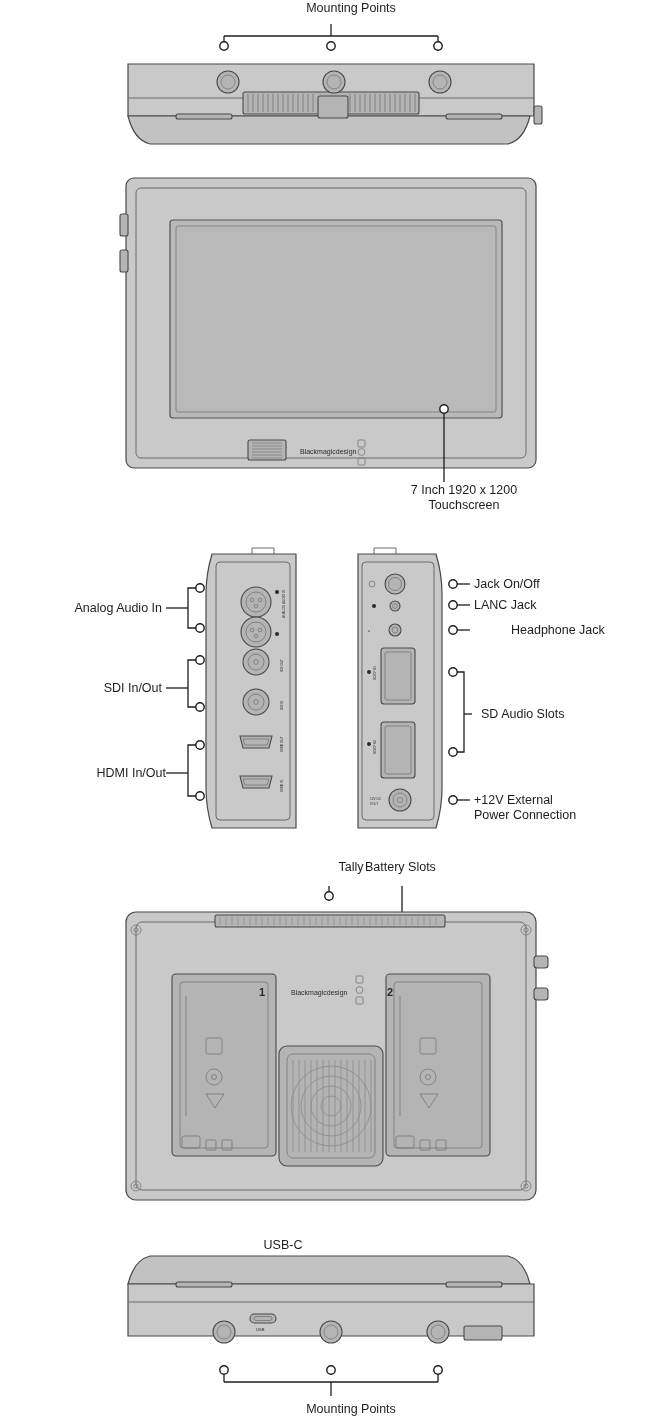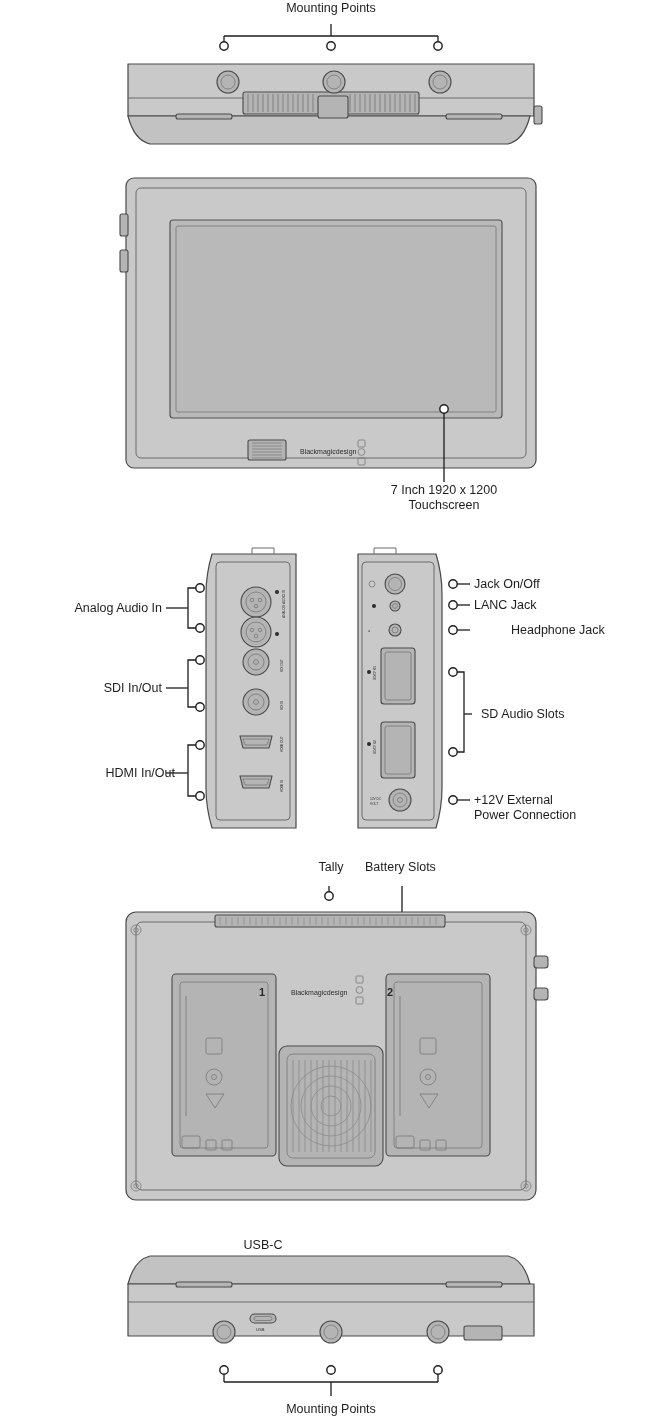--- a/index.html
+++ b/index.html
@@ -4,21 +4,21 @@
 <style>
   html,body{margin:0;padding:0;background:#ffffff;}
   body{
     width:662px;height:1418px;position:relative;
     font-family:"Liberation Sans", sans-serif;
     color:#1a1a1a;
     -webkit-font-smoothing:antialiased;
     overflow:hidden;
   }
   .lbl{position:absolute;font-size:12.5px;line-height:15px;color:#1d1d1d;white-space:pre;}
-  .lbl.c{text-align:center;}
+  .lbl.c{text-align:center;margin-left:20px;}
   .lbl.r{text-align:right;}
   svg{position:absolute;left:0;top:0;}
   .stroke{fill:none;stroke:#1d1d1d;stroke-width:1.3;}
   .dot{fill:#ffffff;stroke:#1d1d1d;stroke-width:1.4;}
   .body-fill{fill:#c9c9c9;stroke:#4a4a4a;stroke-width:1.2;}
   .body-fill2{fill:#c2c2c2;stroke:#4a4a4a;stroke-width:1.2;}
   .body-dark{fill:#b4b4b4;stroke:#4a4a4a;stroke-width:1.1;}
   .screen{fill:#b9b9b9;stroke:#555;stroke-width:1.2;}
   .inner-line{fill:none;stroke:#6a6a6a;stroke-width:1;}
   .thin{fill:none;stroke:#777;stroke-width:0.8;}
@@ -391,21 +391,21 @@
     <path class="stroke" d="M224 1382 L438 1382"></path>
     <path class="stroke" d="M331 1382 L331 1396"></path>
   </g>
 </svg>
 
 <div class="lbl c" style="left:344px;top:483px;width:200px;">7 Inch 1920 x 1200
 Touchscreen</div>
 
 <div class="lbl r" style="left:10px;top:601px;width:152px;">Analog Audio In</div>
 <div class="lbl r" style="left:10px;top:681px;width:152px;">SDI In/Out</div>
-<div class="lbl r" style="left:23px;top:766px;width:152px;">HDMI In/Out</div>
+<div class="lbl r" style="left:14px;top:766px;width:152px;">HDMI In/Out</div>
 
 <div class="lbl" style="left:474px;top:577px;width:180px;">Jack On/Off</div>
 <div class="lbl" style="left:474px;top:598px;width:180px;">LANC Jack</div>
 <div class="lbl" style="left:474px;top:623px;width:180px;margin-left:37px;">Headphone Jack</div>
 <div class="lbl" style="left:481px;top:707px;width:180px;">SD Audio Slots</div>
 <div class="lbl" style="left:474px;top:793px;width:180px;">+12V External
 Power Connection</div>
 
 <div class="lbl c" style="left:291px;top:860px;width:80px;">Tally</div>
 <div class="lbl" style="left:365px;top:860px;width:130px;">Battery Slots</div>

